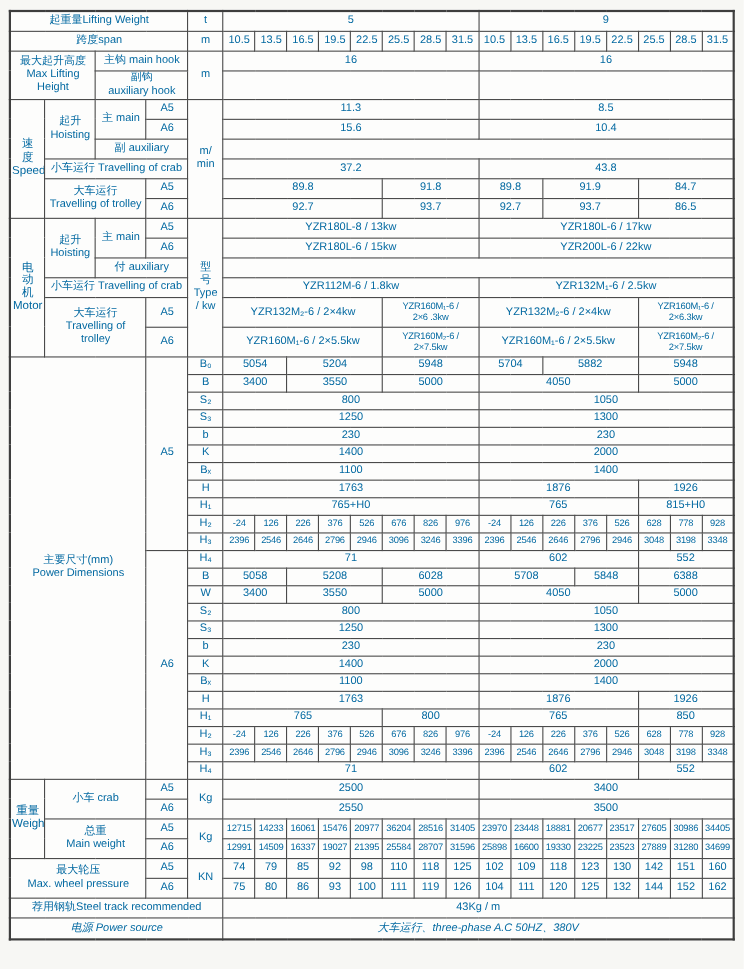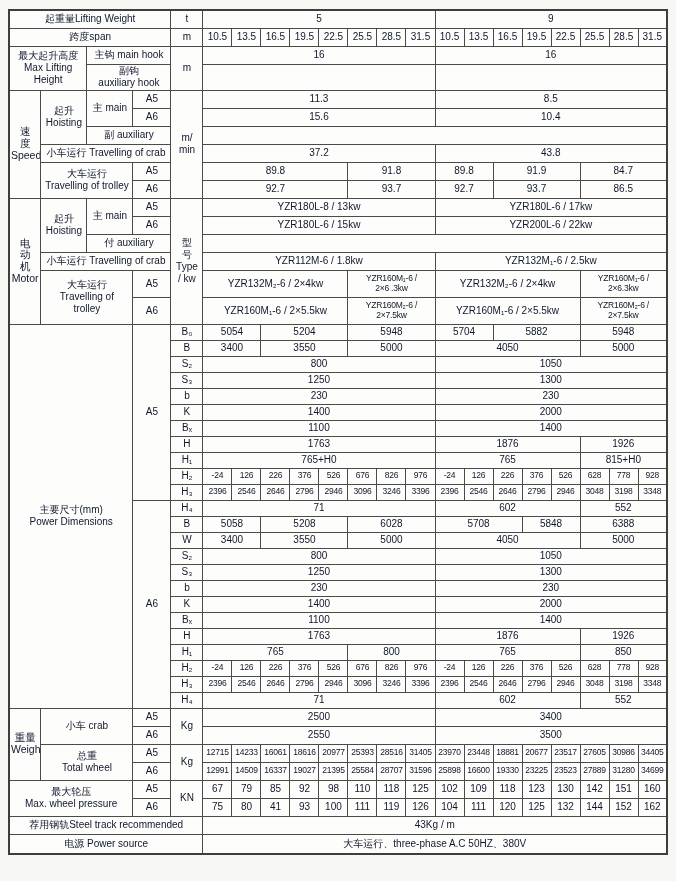--- a/index.html
+++ b/index.html
@@ -7,38 +7,38 @@
     width:676px;height:881px;
     background:#f7f7f4;
     font-family:"Liberation Sans","DejaVu Sans",sans-serif;
   }
   table[data-name="spec-table"]{
     border-collapse:collapse;
     table-layout:fixed;
     width:660px;
     margin:9px auto 12px auto;
     background:#fdfdfc;
-    color:#0f172a;
+    color:#0369a1;
     border:2px solid #3e3e3e;
   }
   td{
     border:1px solid #4a4a4a;
     text-align:center;
     vertical-align:middle;
     font-size:10px;
     line-height:1.18;
     padding:0 1px;
     white-space:pre-line;
     overflow:hidden;
   }
   tr{height:18px;}
   tr.t4{height:26px;}
   tr.tall{height:27px;}
   tr.dim{height:16px;}
-  tr.pw{height:20px;}
+  tr.pw{height:20px;font-style:italic;}
   td.lab{font-size:10px;}
   td.sec{font-size:10.5px;line-height:1.12;}
   td.s{font-size:8.5px;letter-spacing:-0.2px;line-height:1.15;}
 </style>
 </head>
 <body>
 
 <table data-name="spec-table">
   <colgroup>
     <col style="width:32px">
@@ -411,29 +411,29 @@
         <td colspan="8" data-name="value-cell">2500</td>
         <td colspan="8" data-name="value-cell">3400</td>
       </tr>
       <tr data-name="table-row">
         <td class="lab" data-name="label-cell">A6</td>
         <td colspan="8" data-name="value-cell">2550</td>
         <td colspan="8" data-name="value-cell">3500</td>
       </tr>
       <tr data-name="table-row">
         <td colspan="2" rowspan="2" class="lab" data-name="total-weight-label">总重
-Total wheel</td>
+Main weight</td>
         <td class="lab" data-name="label-cell">A5</td>
         <td rowspan="2" class="lab" data-name="total-weight-unit">Kg</td>
         <td class="s" data-name="value-cell">12715</td>
         <td class="s" data-name="value-cell">14233</td>
         <td class="s" data-name="value-cell">16061</td>
-        <td class="s" data-name="value-cell">18616</td>
+        <td class="s" data-name="value-cell">15476</td>
         <td class="s" data-name="value-cell">20977</td>
-        <td class="s" data-name="value-cell">25393</td>
+        <td class="s" data-name="value-cell">36204</td>
         <td class="s" data-name="value-cell">28516</td>
         <td class="s" data-name="value-cell">31405</td>
         <td class="s" data-name="value-cell">23970</td>
         <td class="s" data-name="value-cell">23448</td>
         <td class="s" data-name="value-cell">18881</td>
         <td class="s" data-name="value-cell">20677</td>
         <td class="s" data-name="value-cell">23517</td>
         <td class="s" data-name="value-cell">27605</td>
         <td class="s" data-name="value-cell">30986</td>
         <td class="s" data-name="value-cell">34405</td>
@@ -455,42 +455,42 @@
         <td class="s" data-name="value-cell">23523</td>
         <td class="s" data-name="value-cell">27889</td>
         <td class="s" data-name="value-cell">31280</td>
         <td class="s" data-name="value-cell">34699</td>
       </tr>
       <tr data-name="table-row">
         <td colspan="3" rowspan="2" class="lab" data-name="max-wheel-pressure-label">最大轮压
 Max.  wheel pressure</td>
         <td class="lab" data-name="label-cell">A5</td>
         <td rowspan="2" class="lab" data-name="wheel-pressure-unit">KN</td>
-        <td data-name="value-cell">67</td>
+        <td data-name="value-cell">74</td>
         <td data-name="value-cell">79</td>
         <td data-name="value-cell">85</td>
         <td data-name="value-cell">92</td>
         <td data-name="value-cell">98</td>
         <td data-name="value-cell">110</td>
         <td data-name="value-cell">118</td>
         <td data-name="value-cell">125</td>
         <td data-name="value-cell">102</td>
         <td data-name="value-cell">109</td>
         <td data-name="value-cell">118</td>
         <td data-name="value-cell">123</td>
         <td data-name="value-cell">130</td>
         <td data-name="value-cell">142</td>
         <td data-name="value-cell">151</td>
         <td data-name="value-cell">160</td>
       </tr>
       <tr data-name="table-row">
         <td class="lab" data-name="label-cell">A6</td>
         <td data-name="value-cell">75</td>
         <td data-name="value-cell">80</td>
-        <td data-name="value-cell">41</td>
+        <td data-name="value-cell">86</td>
         <td data-name="value-cell">93</td>
         <td data-name="value-cell">100</td>
         <td data-name="value-cell">111</td>
         <td data-name="value-cell">119</td>
         <td data-name="value-cell">126</td>
         <td data-name="value-cell">104</td>
         <td data-name="value-cell">111</td>
         <td data-name="value-cell">120</td>
         <td data-name="value-cell">125</td>
         <td data-name="value-cell">132</td>

